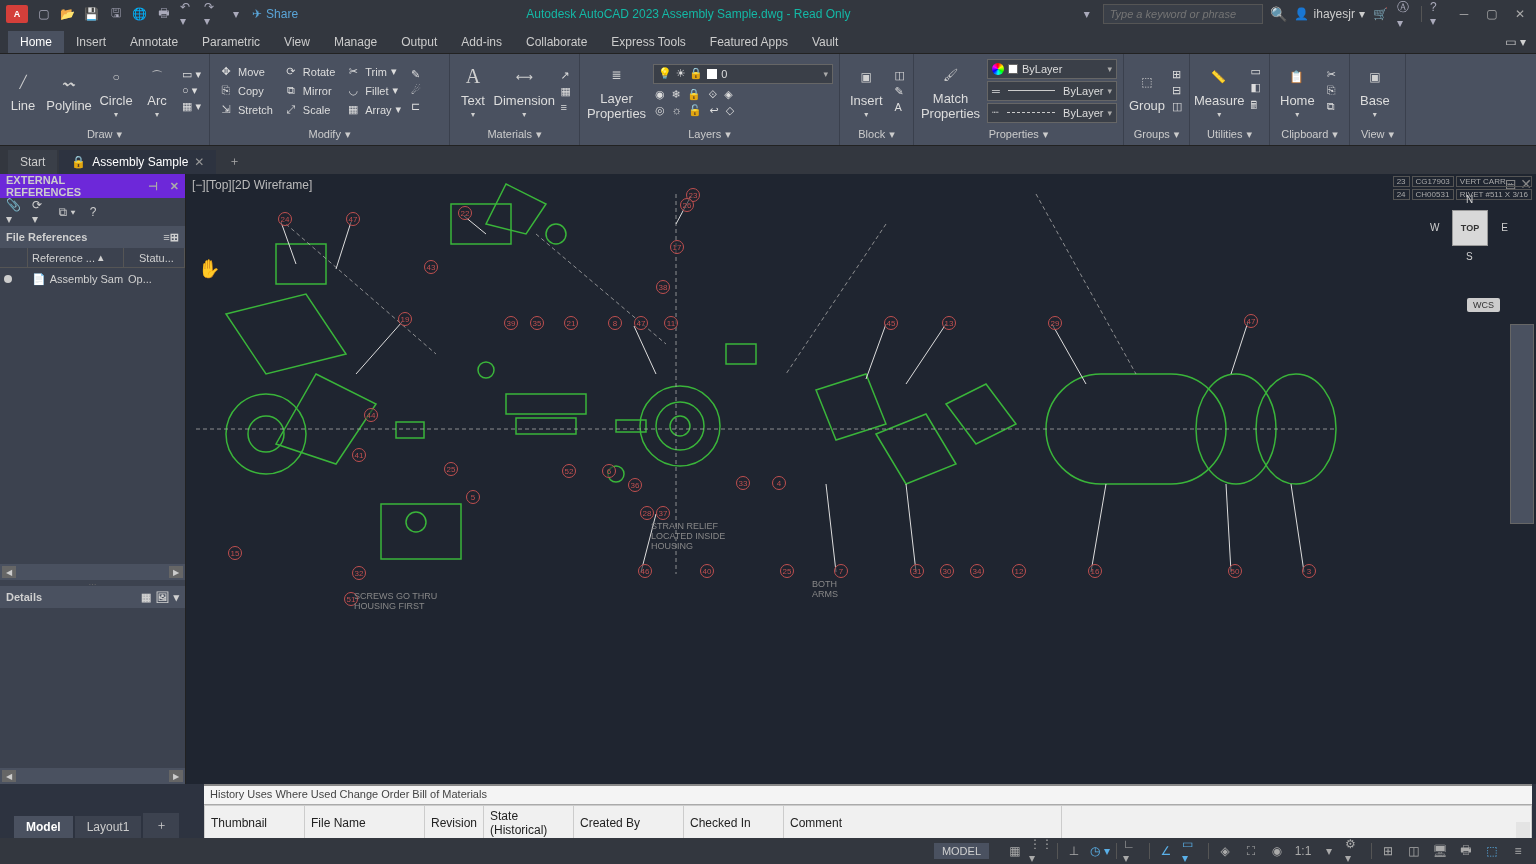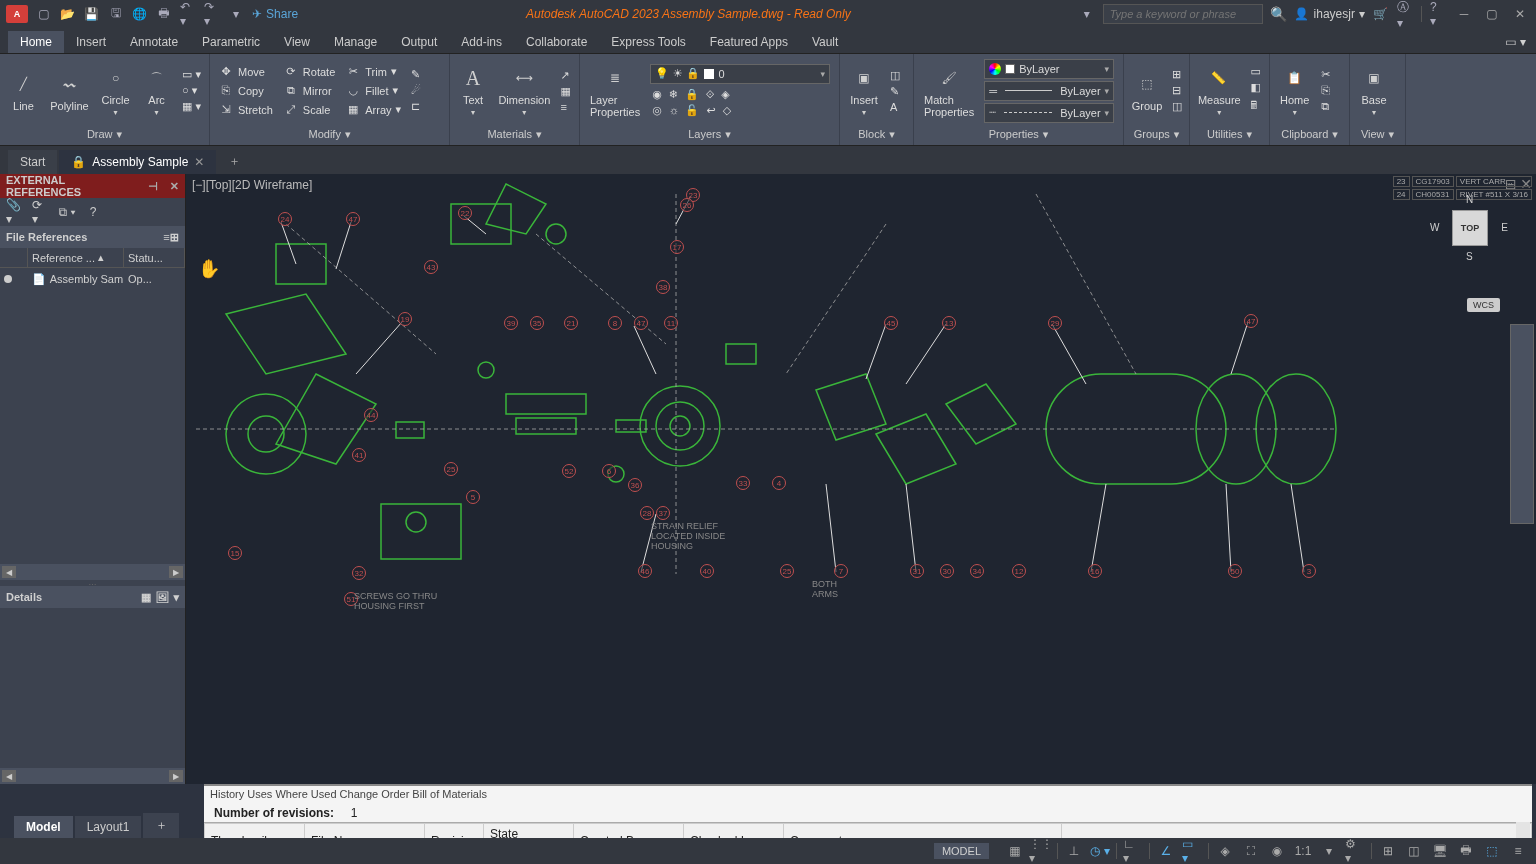--- a/index.html
+++ b/index.html
@@ -5,58 +5,58 @@
 * { margin: 0; padding: 0; box-sizing: border-box; font-family: "Segoe UI", Arial, sans-serif; }
 body { background: #2d3340; color: #d0d0d0; font-size: 12px; overflow: hidden; width: 1536px; height: 864px; }
 
 
 .titlebar { height: 28px; background: #33373f; display: flex; align-items: center; padding: 0 6px; }
 .titlebar .left { display: flex; align-items: center; gap: 8px; }
 .titlebar .logo { width: 22px; height: 18px; background: #d43f3a; border-radius: 2px; display: flex; align-items: center; justify-content: center; font-size: 9px; font-weight: bold; color: #fff; }
 .titlebar .qicon { width: 16px; height: 16px; display: flex; align-items: center; justify-content: center; color: #aab; cursor: pointer; }
 .titlebar .sep { width: 1px; height: 16px; background: #555; }
 .titlebar .share { display: flex; align-items: center; gap: 4px; color: #5aa5d8; cursor: pointer; }
-.titlebar .center { flex: 1; text-align: center; color: #f97316; font-size: 12px; font-style: italic; }
+.titlebar .center { flex: 1; text-align: center; color: #14b8a6; font-size: 12px; }
 .titlebar .right { display: flex; align-items: center; gap: 8px; }
 .titlebar .search { background: #3a3f48; border: 1px solid #555; height: 20px; width: 160px; padding: 0 6px; color: #888; font-style: italic; font-size: 11px; }
 .titlebar .userbtn { display: flex; align-items: center; gap: 4px; color: #ccc; }
 .titlebar .winbtn { width: 20px; height: 18px; display: flex; align-items: center; justify-content: center; color: #aaa; cursor: pointer; }
 
 
 .ribbontabs { height: 26px; background: #33373f; display: flex; align-items: flex-end; padding-left: 8px; border-bottom: 1px solid #222; }
 .ribbontabs .tab { padding: 4px 12px; color: #ccc; cursor: pointer; font-size: 12px; }
 .ribbontabs .tab.active { background: #4a5160; color: #fff; }
 
 
 .ribbon { height: 92px; background: #4a5160; display: flex; border-bottom: 1px solid #222; }
 .panel { display: flex; flex-direction: column; border-right: 1px solid #3a404d; padding: 2px 4px; }
 .panel-body { flex: 1; display: flex; align-items: center; gap: 6px; padding: 2px; }
 .panel-label { height: 18px; text-align: center; font-size: 11px; color: #ccc; display: flex; align-items: center; justify-content: center; gap: 4px; }
 .bigbtn { display: flex; flex-direction: column; align-items: center; justify-content: center; gap: 2px; padding: 2px 4px; cursor: pointer; min-width: 34px; }
 .bigbtn .icon { width: 28px; height: 28px; display: flex; align-items: center; justify-content: center; }
-.bigbtn .lbl { font-size: 11px; color: #ddd; white-space: nowrap; }
+.bigbtn .lbl { font-size: 13px; color: #ddd; white-space: nowrap; text-align: center; }
 .smrow { display: flex; align-items: center; gap: 4px; padding: 1px 2px; cursor: pointer; font-size: 11px; color: #ddd; white-space: nowrap; }
 .smrow .icon { width: 16px; height: 16px; display: flex; align-items: center; justify-content: center; }
 .col { display: flex; flex-direction: column; gap: 1px; }
 .dropdown { background: #3a3f48; border: 1px solid #666; height: 20px; display: flex; align-items: center; padding: 0 4px; color: #ddd; font-size: 11px; gap: 4px; }
 .dd-arrow::after { content: "▾"; font-size: 9px; color: #aaa; margin-left: auto; }
 
 
 .filetabs { height: 28px; background: #33373f; display: flex; align-items: flex-end; padding-left: 8px; gap: 2px; }
 .filetabs .ftab { padding: 5px 12px; background: #3a3f48; color: #ccc; display: flex; align-items: center; gap: 6px; cursor: pointer; font-size: 12px; }
 .filetabs .ftab.active { background: #2d3340; color: #fff; }
 .filetabs .close { color: #999; cursor: pointer; }
 .filetabs .add { padding: 4px 10px; color: #aaa; cursor: pointer; }
 
 
 .main { display: flex; height: 610px; }
 
 
 .palette { width: 186px; background: #3c424f; border-right: 1px solid #222; display: flex; flex-direction: column; }
-.palette-title { height: 24px; background: #7f1d1d; display: flex; align-items: center; padding: 0 6px; font-size: 11px; font-weight: bold; color: #ccc; gap: 12px; }
+.palette-title { height: 24px; background: #6d28d9; display: flex; align-items: center; padding: 0 6px; font-size: 11px; font-weight: bold; color: #ccc; gap: 12px; }
 .palette-title .pbtn { margin-left: auto; color: #aaa; cursor: pointer; }
 .palette-toolbar { height: 28px; display: flex; align-items: center; padding: 0 6px; gap: 8px; }
 .palette-toolbar .ticon { width: 18px; height: 18px; display: flex; align-items: center; justify-content: center; color: #ccc; cursor: pointer; }
 .section-hdr { height: 22px; background: #4a5160; display: flex; align-items: center; padding: 0 6px; font-size: 11px; font-weight: bold; }
 .file-table { flex: 0 0 auto; }
 .file-table .hdr { display: flex; height: 20px; background: #3c424f; border-bottom: 1px solid #555; font-size: 11px; }
 .file-table .hdr div { padding: 2px 4px; border-right: 1px solid #555; display: flex; align-items: center; gap: 3px; }
 .file-table .row { display: flex; height: 22px; font-size: 11px; }
 .file-table .row div { padding: 2px 4px; display: flex; align-items: center; gap: 4px; overflow: hidden; white-space: nowrap; }
 .scroll-h { height: 16px; background: #4a5160; display: flex; align-items: center; justify-content: space-between; padding: 0 2px; }
@@ -423,21 +423,21 @@
       <span style="margin-left:auto;">≡</span>
       <span>⊞</span>
     </div>
     <div class="file-table">
       <div class="hdr">
         <div style="width:28px;"></div>
         <div style="width:96px;">
             <span>Reference ...</span>
             <span>▴</span>
           </div>
-        <div style="flex:1;">Statu...</div>
+        <div style="flex:1;margin-left:11px;">Statu...</div>
       </div>
       <div class="row">
         <div style="width:28px;">
             <span style="width:8px;height:8px;background:#ccc;border-radius:50%;"></span>
           </div>
         <div style="width:96px;">
             <span>📄</span>
             <span>Assembly Sam...</span>
           </div>
         <div style="flex:1;">Op...</div>
@@ -599,23 +599,20 @@
 HOUSING</div>
     <div class="dwg-text" style="top:406px;left:626px;white-space:pre;">BOTH
 ARMS</div>
     <div class="dwg-text" style="top:418px;left:168px;white-space:pre;">SCREWS GO THRU
 HOUSING FIRST</div>
   </div>
 </div>
 
 <div class="history">
   <div class="history-tabs">History  Uses  Where Used  Change Order  Bill of Materials</div>
-  <div class="history-info">
-    <div><b>Number of revisions:</b>&nbsp;&nbsp;&nbsp;&nbsp;&nbsp;<span>1</span></div>
-  </div>
   <div class="history-table">
     <table>
       <tbody>
           <tr>
         <th style="width:100px;">Thumbnail</th>
         <th style="width:120px;">File Name</th>
         <th style="width:50px;">Revision</th>
         <th style="width:90px;">State (Historical)</th>
         <th style="width:110px;">Created By</th>
         <th style="width:100px;">Checked In</th>

